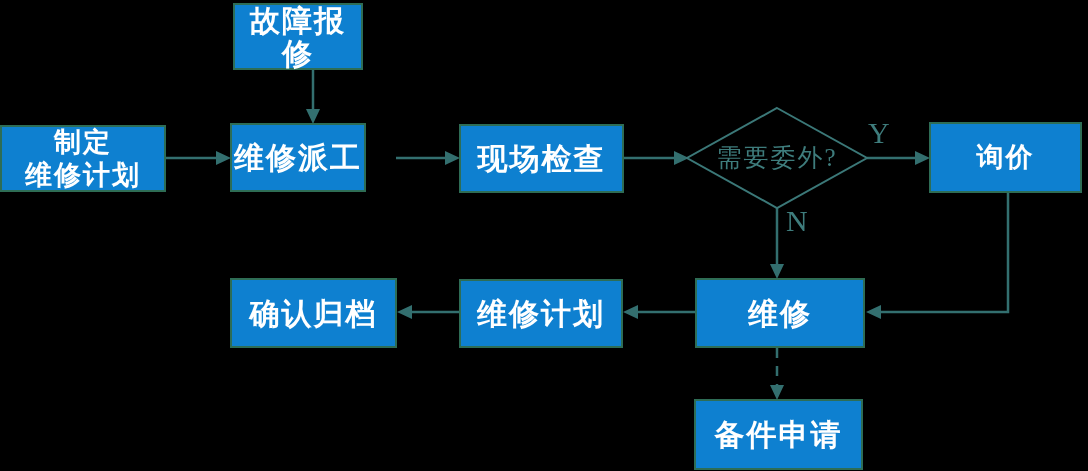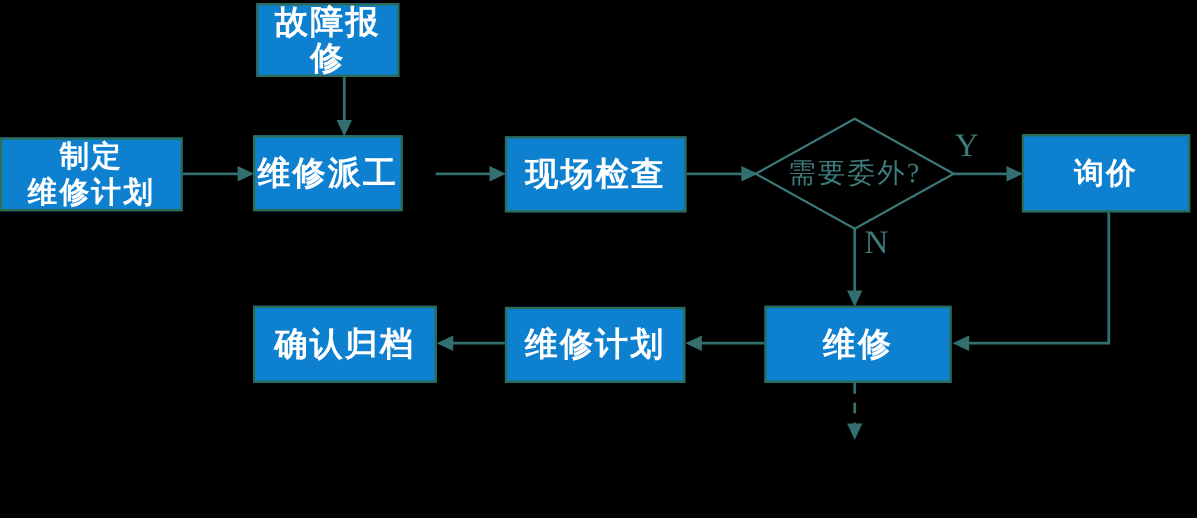--- a/index.html
+++ b/index.html
@@ -125,17 +125,20 @@
   </div>
 
   <div class="node" style="left:459px; top:279px; width:164px; height:69px">
     <span>维修计划</span>
   </div>
 
   <div class="node" style="left:230px; top:278px; width:167px; height:70px">
     <span>确认归档</span>
   </div>
 
+  <div class="node" style="left:694px; top:399px; width:169px; height:71px">
+    <span>备件申请</span>
+  </div>
 
   <div class="edge-label" style="left:868px; top:118px">Y</div>
   <div class="edge-label" style="left:786px; top:206px">N</div>
 
 </div>
 
 </body></html>

